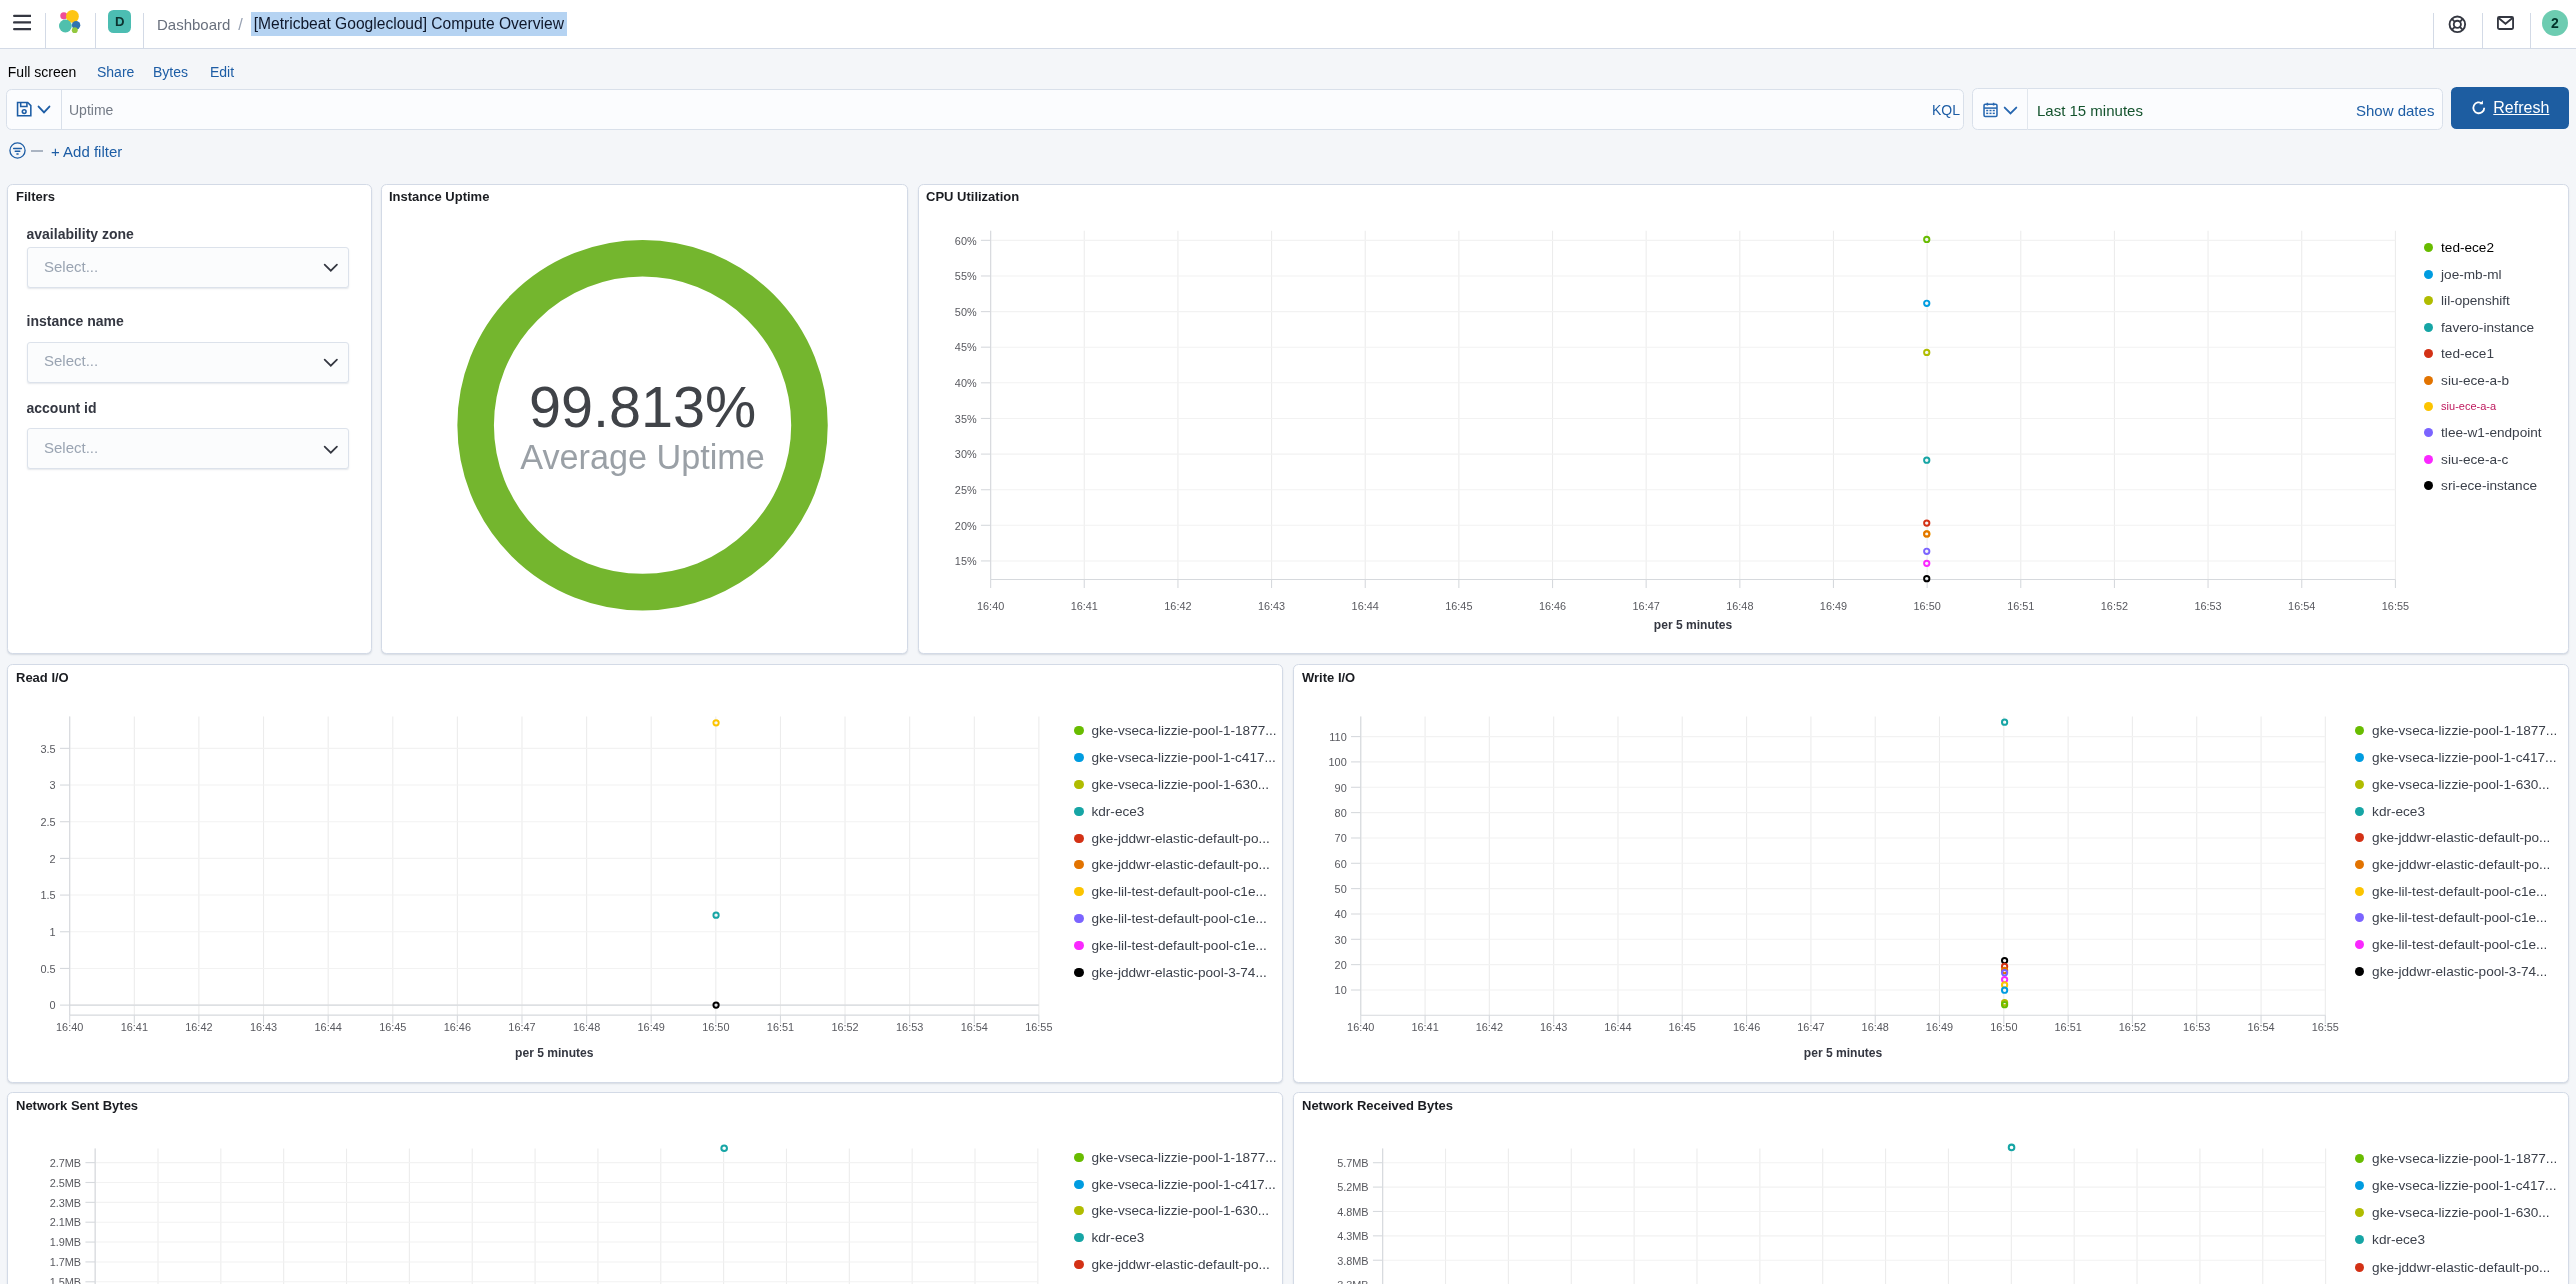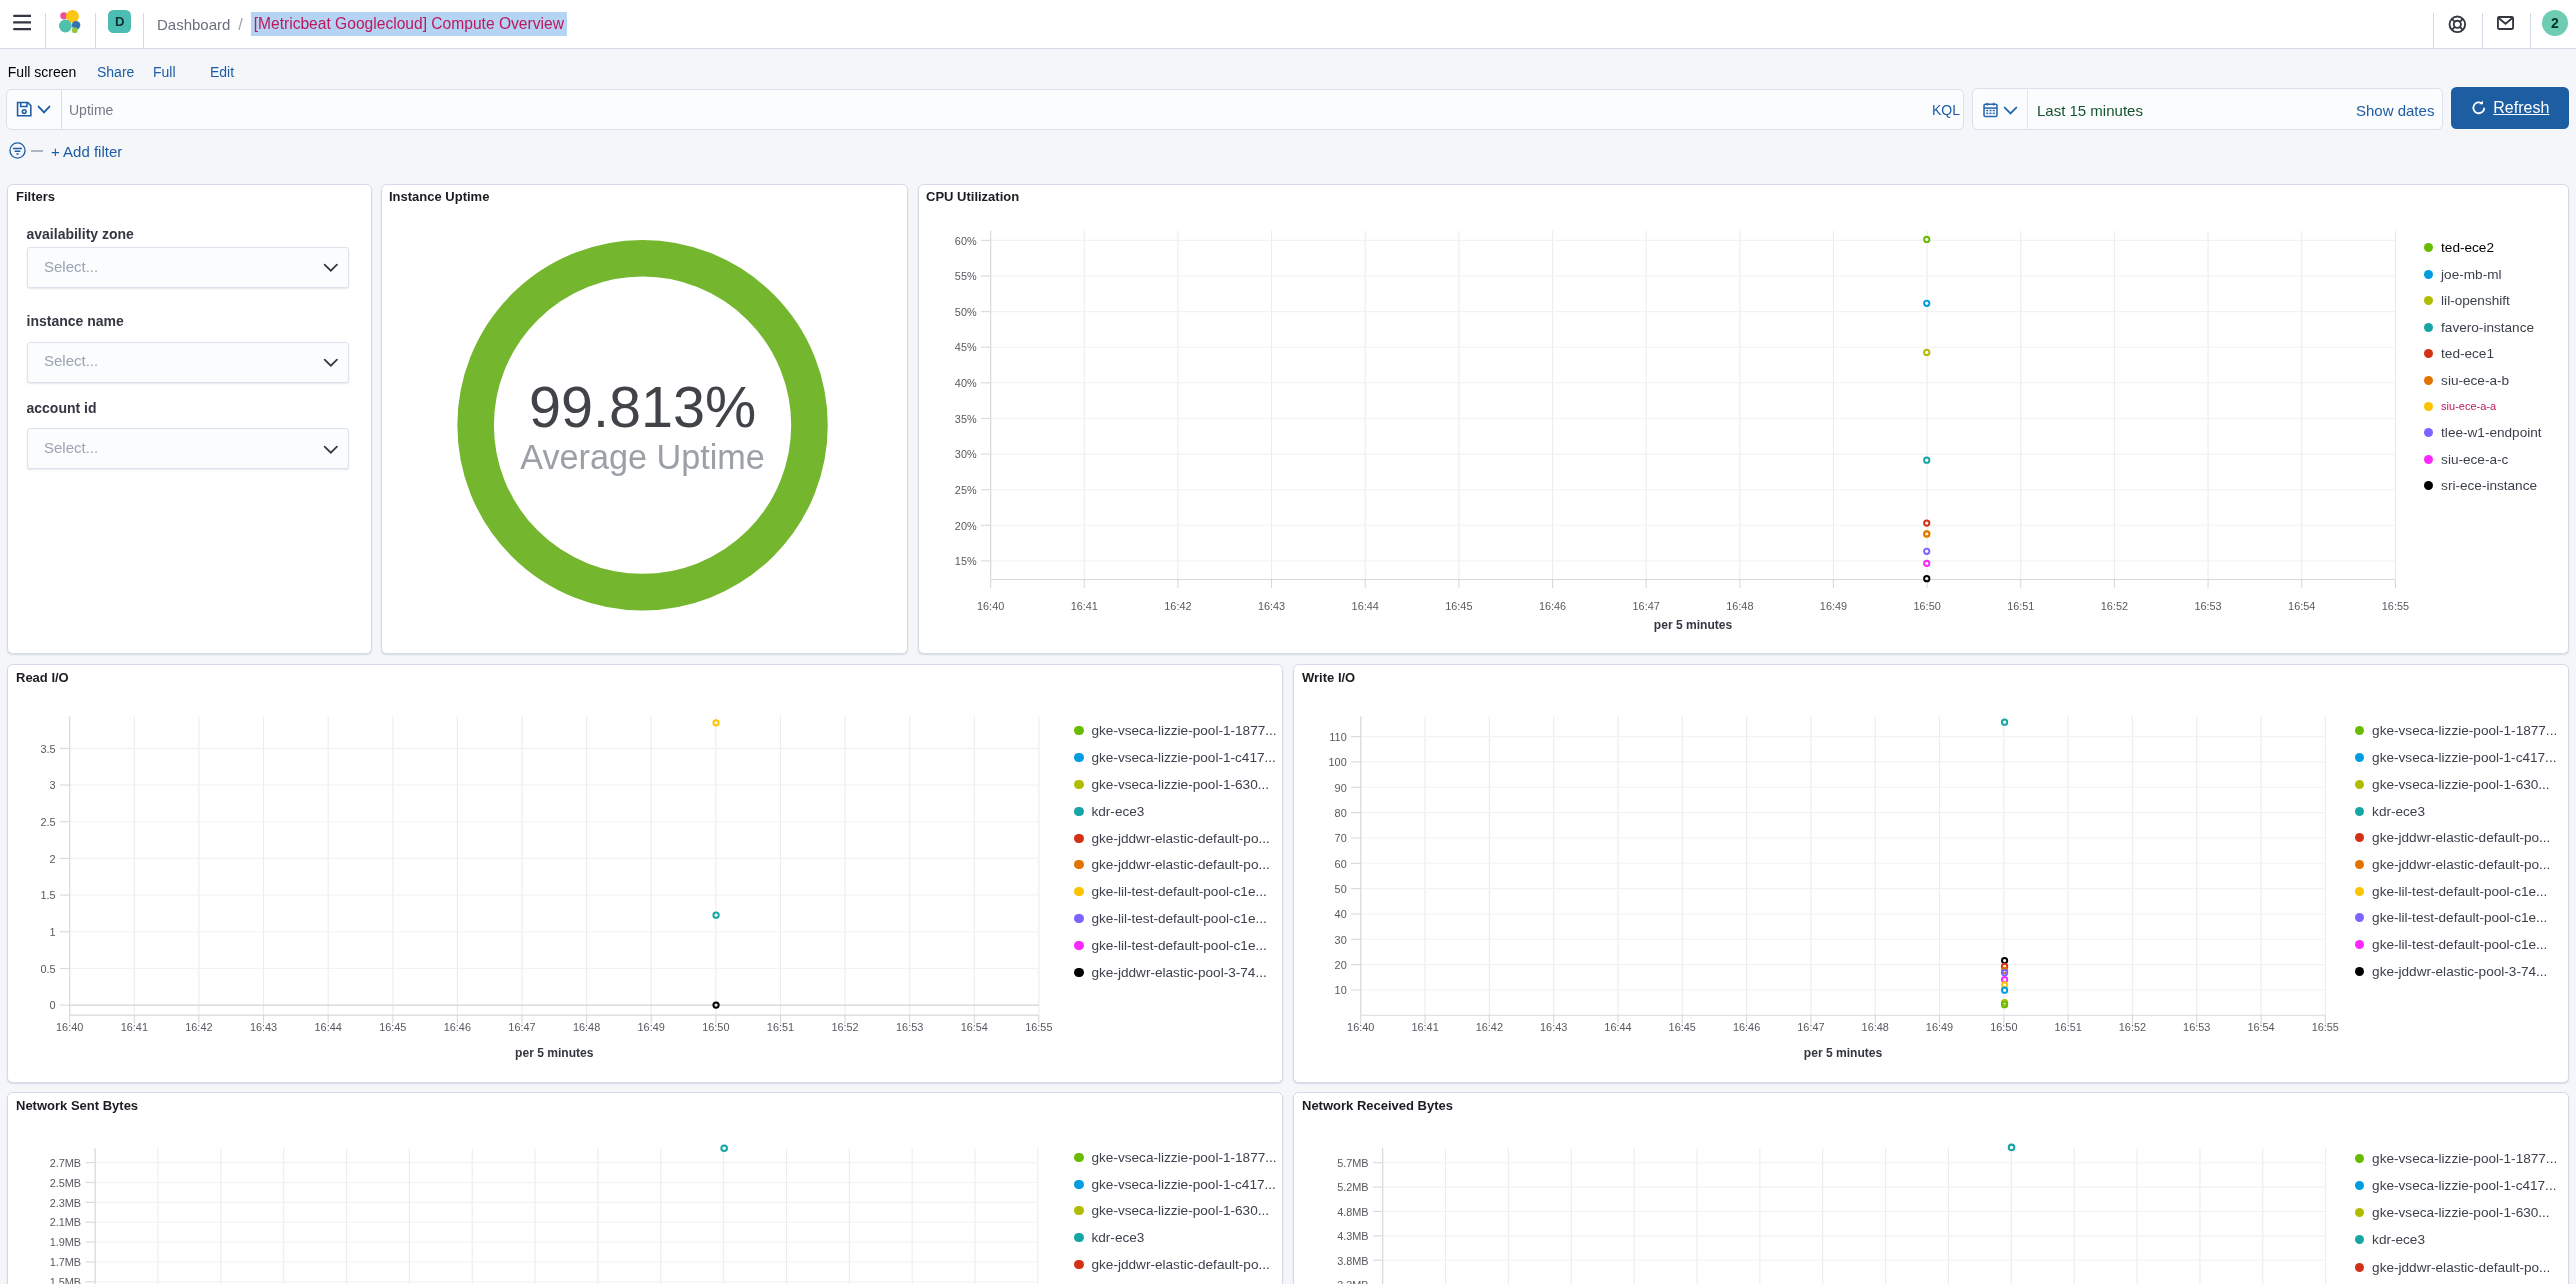--- a/index.html
+++ b/index.html
@@ -21,21 +21,21 @@
 <circle cx="7.5" cy="7.5" r="4.6" fill="#f04e98"></circle>
 <circle cx="18.5" cy="8.2" r="8.2" fill="#fec514"></circle>
 <circle cx="23.2" cy="19.5" r="5.4" fill="#3173b0"></circle>
 <circle cx="9.5" cy="20.5" r="8.2" fill="#4fc0ad"></circle>
 <circle cx="21.5" cy="26" r="3.8" fill="#93c83e"></circle>
 </svg>
 <div class="abs" style="left:108px;top:10px;width:23.4px;height:23.4px;border-radius:5.5px;background:#4cbdb2;color:#0d3330;font-size:13.2px;font-weight:bold;display:flex;align-items:center;justify-content:center">D</div>
 <div class="abs" style="left:157px;top:0;height:48px;display:flex;align-items:center;font-size:15px">
     <span style="color:#69707d">Dashboard</span>
     <span style="color:#98a2b3;margin:0 7.8px;font-size:16.4px">/</span>
-    <span style="background:#b5d3f2;color:#be185d;padding:2.3px 3.1px 3.1px 3.1px;font-size:15.6px">[Metricbeat Googlecloud] Compute Overview</span>
+    <span style="background:#b5d3f2;color:#0f172a;padding:2.3px 3.1px 3.1px 3.1px;font-size:15.6px">[Metricbeat Googlecloud] Compute Overview</span>
   </div>
 <div class="abs" style="left:2433px;top:13.2px;width:1.2px;height:35px;background:#d3dae6"></div>
 <div class="abs" style="left:2482px;top:13.2px;width:1.2px;height:35px;background:#d3dae6"></div>
 <div class="abs" style="left:2530px;top:13.2px;width:1.2px;height:35px;background:#d3dae6"></div>
 <svg class="abs" style="left:2448px;top:15px" width="18.7" height="18.7" viewBox="0 0 24 24">
 <g stroke="#343741" stroke-width="2.4" fill="none">
 <circle cx="12" cy="12" r="10"></circle>
       <circle cx="12" cy="12" r="4.6"></circle>
 <line x1="5" y1="5" x2="8.8" y2="8.8"></line>
       <line x1="19" y1="5" x2="15.2" y2="8.8"></line>
@@ -43,21 +43,21 @@
       <line x1="19" y1="19" x2="15.2" y2="15.2"></line>
 </g>
   </svg>
 <svg class="abs" style="left:2497px;top:16.4px" width="17" height="14" viewBox="0 0 22 18">
 <rect x="1.2" y="1.2" width="19.6" height="15.6" rx="1.5" fill="none" stroke="#343741" stroke-width="2.4"></rect>
 <polyline points="2,2.5 11,10 20,2.5" fill="none" stroke="#343741" stroke-width="2.4"></polyline>
 </svg>
 <div class="abs" style="left:2542px;top:10px;width:26px;height:26px;border-radius:50%;background:#6dccb1;color:#00342a;font-size:14px;font-weight:bold;display:flex;align-items:center;justify-content:center">2</div>
 <div class="abs" style="left:7.8px;top:64px;font-size:14px;color:#000000">Full screen</div>
 <div class="abs" style="left:97px;top:64px;font-size:14px;color:#1d5da5">Share</div>
-<div class="abs" style="left:153px;top:64px;font-size:14px;color:#1d5da5">Full</div>
+<div class="abs" style="left:153px;top:64px;font-size:14px;color:#1d5da5">Bytes</div>
 <div class="abs" style="left:210px;top:64px;font-size:14px;color:#1d5da5">Edit</div>
 <div class="abs" style="left:5.5px;top:89px;width:1958px;height:41px;background:#fbfcfe;border:1.2px solid #d9e0ea;border-radius:5.5px"></div>
 <div class="abs" style="left:61px;top:89px;width:1.2px;height:41px;background:#d9e0ea"></div>
 <svg class="abs" style="left:15.6px;top:101px" width="16.4" height="16.4" viewBox="0 0 21 21">
 <g stroke="#1d5da5" stroke-width="2" fill="none">
 <path d="M2 2 h13 l4 4 v13 h-17 z"></path>
 <path d="M6 2 v5 h8 v-5"></path>
 <circle cx="10.5" cy="13.5" r="2.4"></circle>
 </g>
   </svg>

